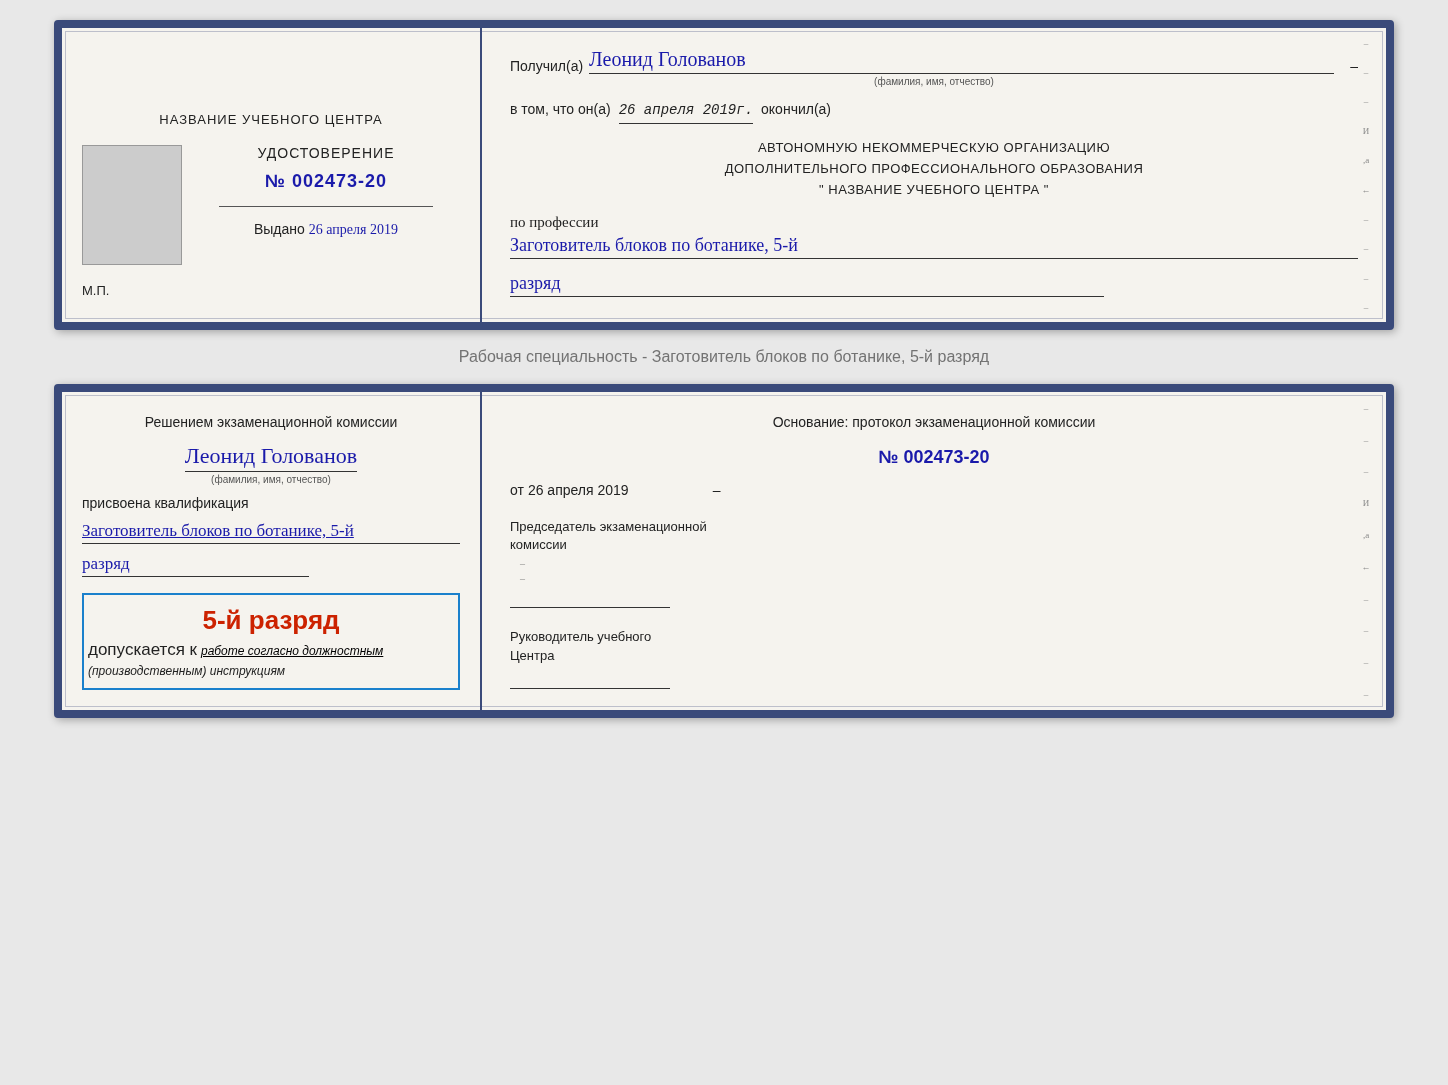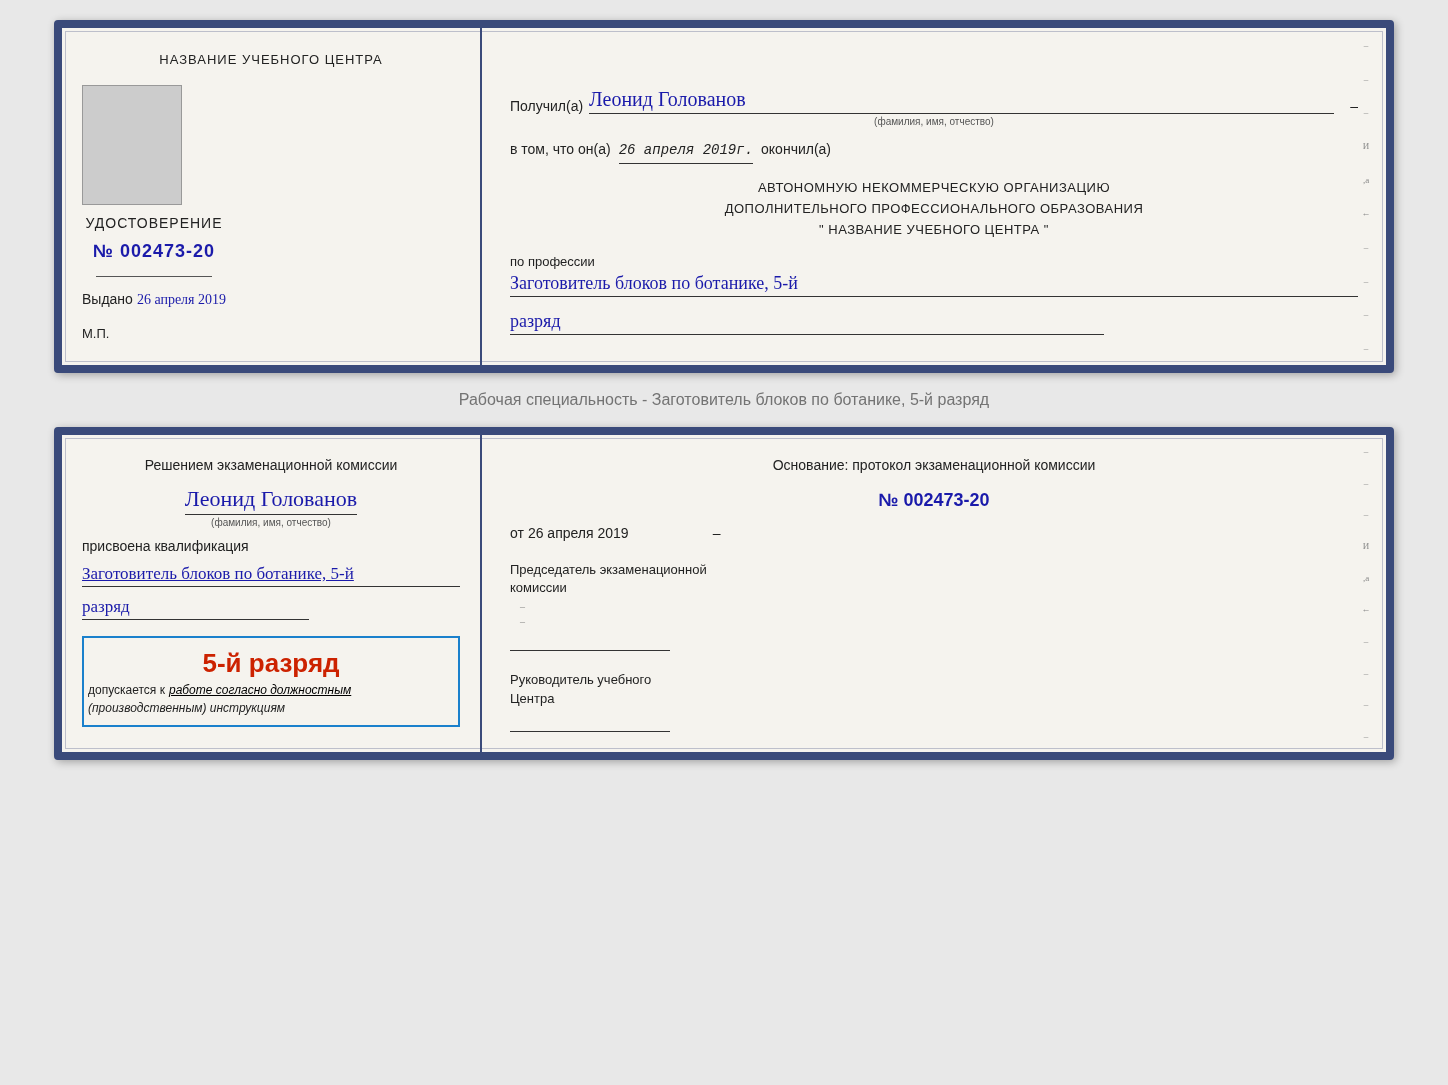--- a/index.html
+++ b/index.html
@@ -157,22 +157,22 @@
       line-height: 1.6;
     }
 
     .profession-block {
       display: flex;
       flex-direction: column;
       gap: 4px;
     }
 
     .profession-label {
-      font-size: 13px;
-      font-family: Liberation Sans, sans-serif;
+      font-size: 15px;
+      font-family: Liberation Serif, serif;
       color: #222;
     }
 
     .profession-value {
       font-size: 18px;
       font-family: 'Segoe Script', 'Comic Sans MS', cursive;
       color: #1a1aaa;
       border-bottom: 1px solid #333;
       padding-bottom: 2px;
     }
@@ -259,21 +259,21 @@
 
     .badge-rank {
       font-size: 26px;
       font-weight: bold;
       color: #cc2200;
       font-family: Arial, sans-serif;
       text-align: center;
     }
 
     .badge-allowed {
-      font-size: 12px;
+      font-size: 17px;
       font-family: Arial, sans-serif;
       color: #222;
     }
 
     .badge-instruction {
       font-size: 12px;
       font-style: italic;
       color: #222;
       font-family: Arial, sans-serif;
     }
@@ -368,21 +368,20 @@
     }
 
     .deco-char {
       font-size: 9px;
       color: #888;
       transform: rotate(0deg);
     }
 
     .left-col-inner {
       display: flex;
-      flex-direction: column;
       gap: 10px;
       align-items: flex-start;
       width: 100%;
     }
 
     .left-text-col {
       display: flex;
       flex-direction: column;
       align-items: center;
       gap: 10px;
@@ -415,21 +414,21 @@
           <span class="issued-date">26 апреля 2019</span>
         </div>
       </div>
     </div>
 
     <div class="mp-label">М.П.</div>
   </div>
 
   <div class="doc-right">
 
-    <div style="display:flex; flex-direction:column; gap:2px;margin-top:40px;">
+    <div style="display:flex; flex-direction:column; gap:2px;">
       <div class="recipient-line">
         <span style="font-size:14px; font-family:Arial,sans-serif;">Получил(а)</span>
         <span class="recipient-name">Леонид Голованов</span>
         <span style="font-size:14px; margin-left:10px;">–</span>
       </div>
       <div class="name-sub">(фамилия, имя, отчество)</div>
     </div>
 
     <div class="confirm-line">
       <span>в том, что он(а)</span>

